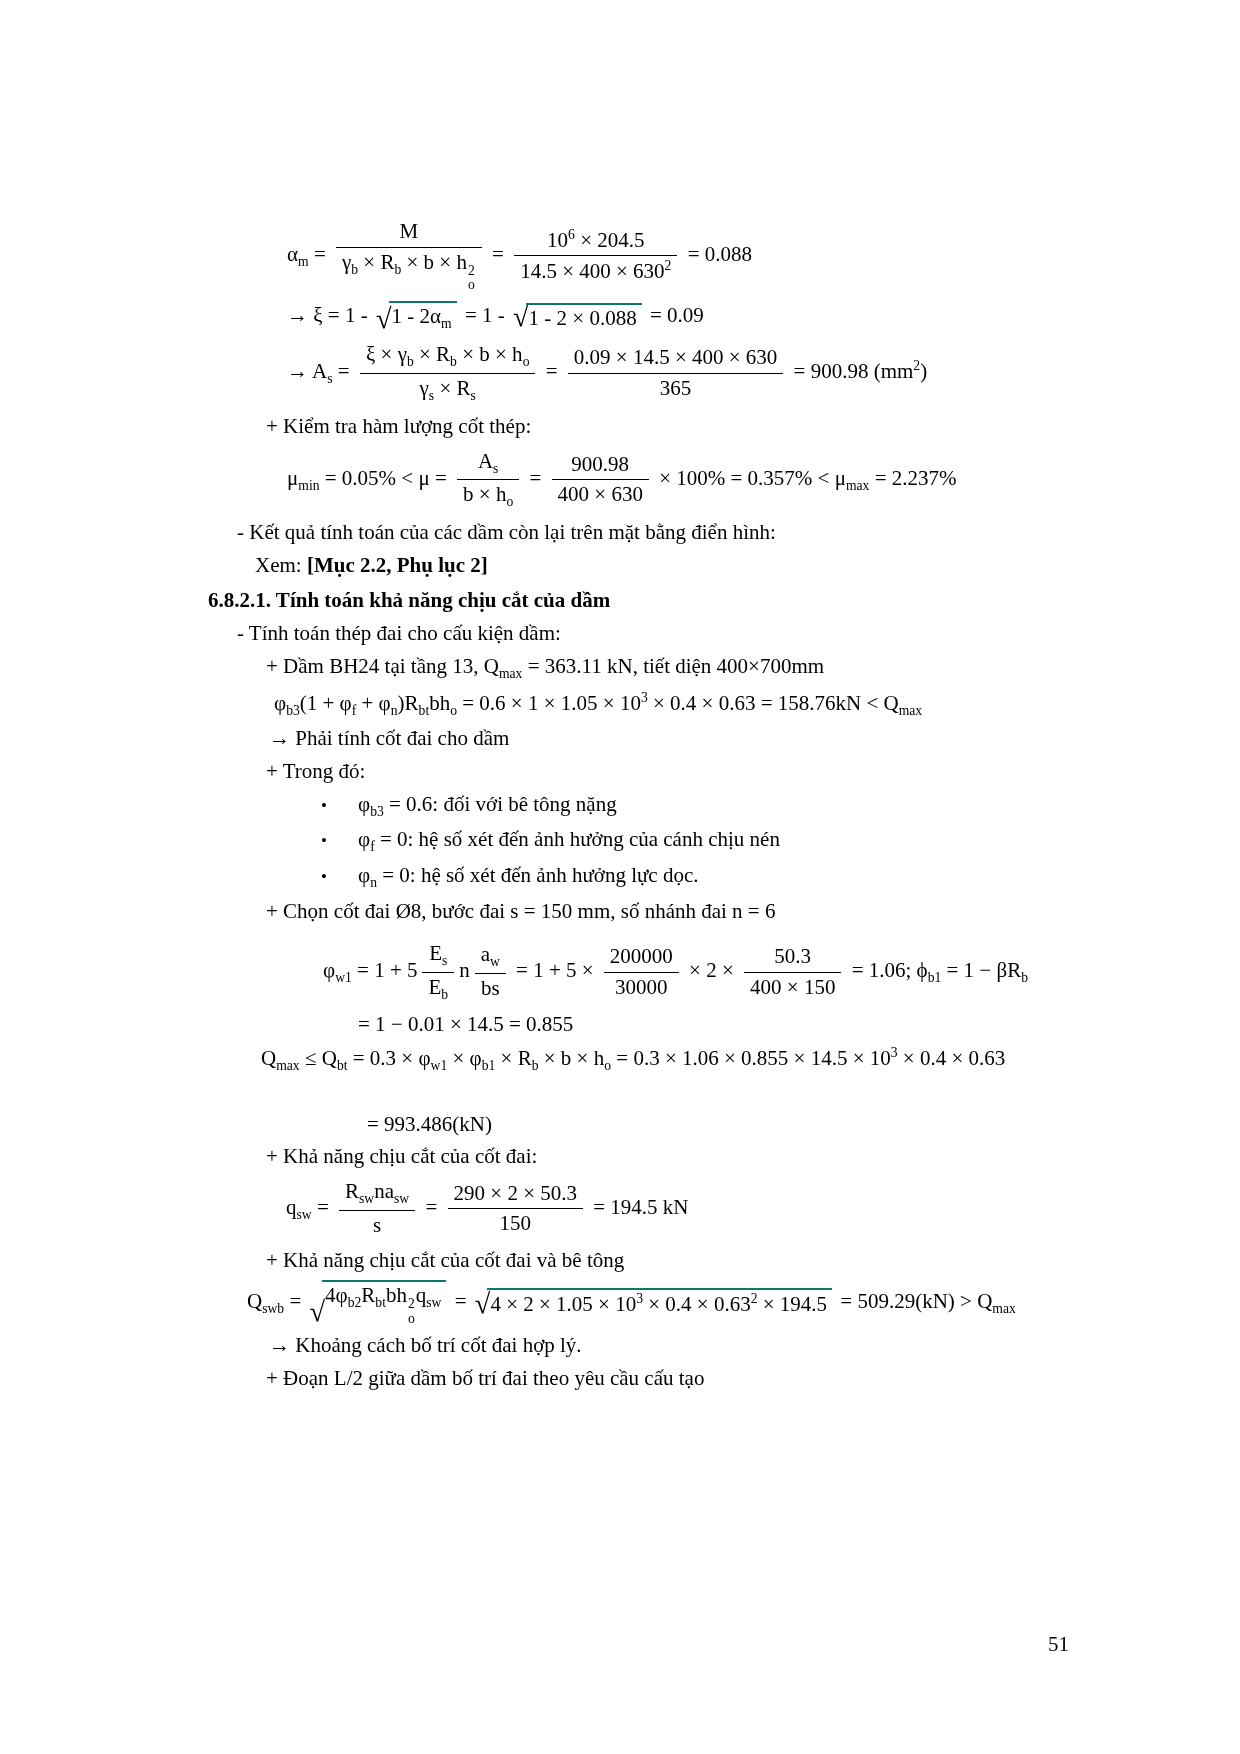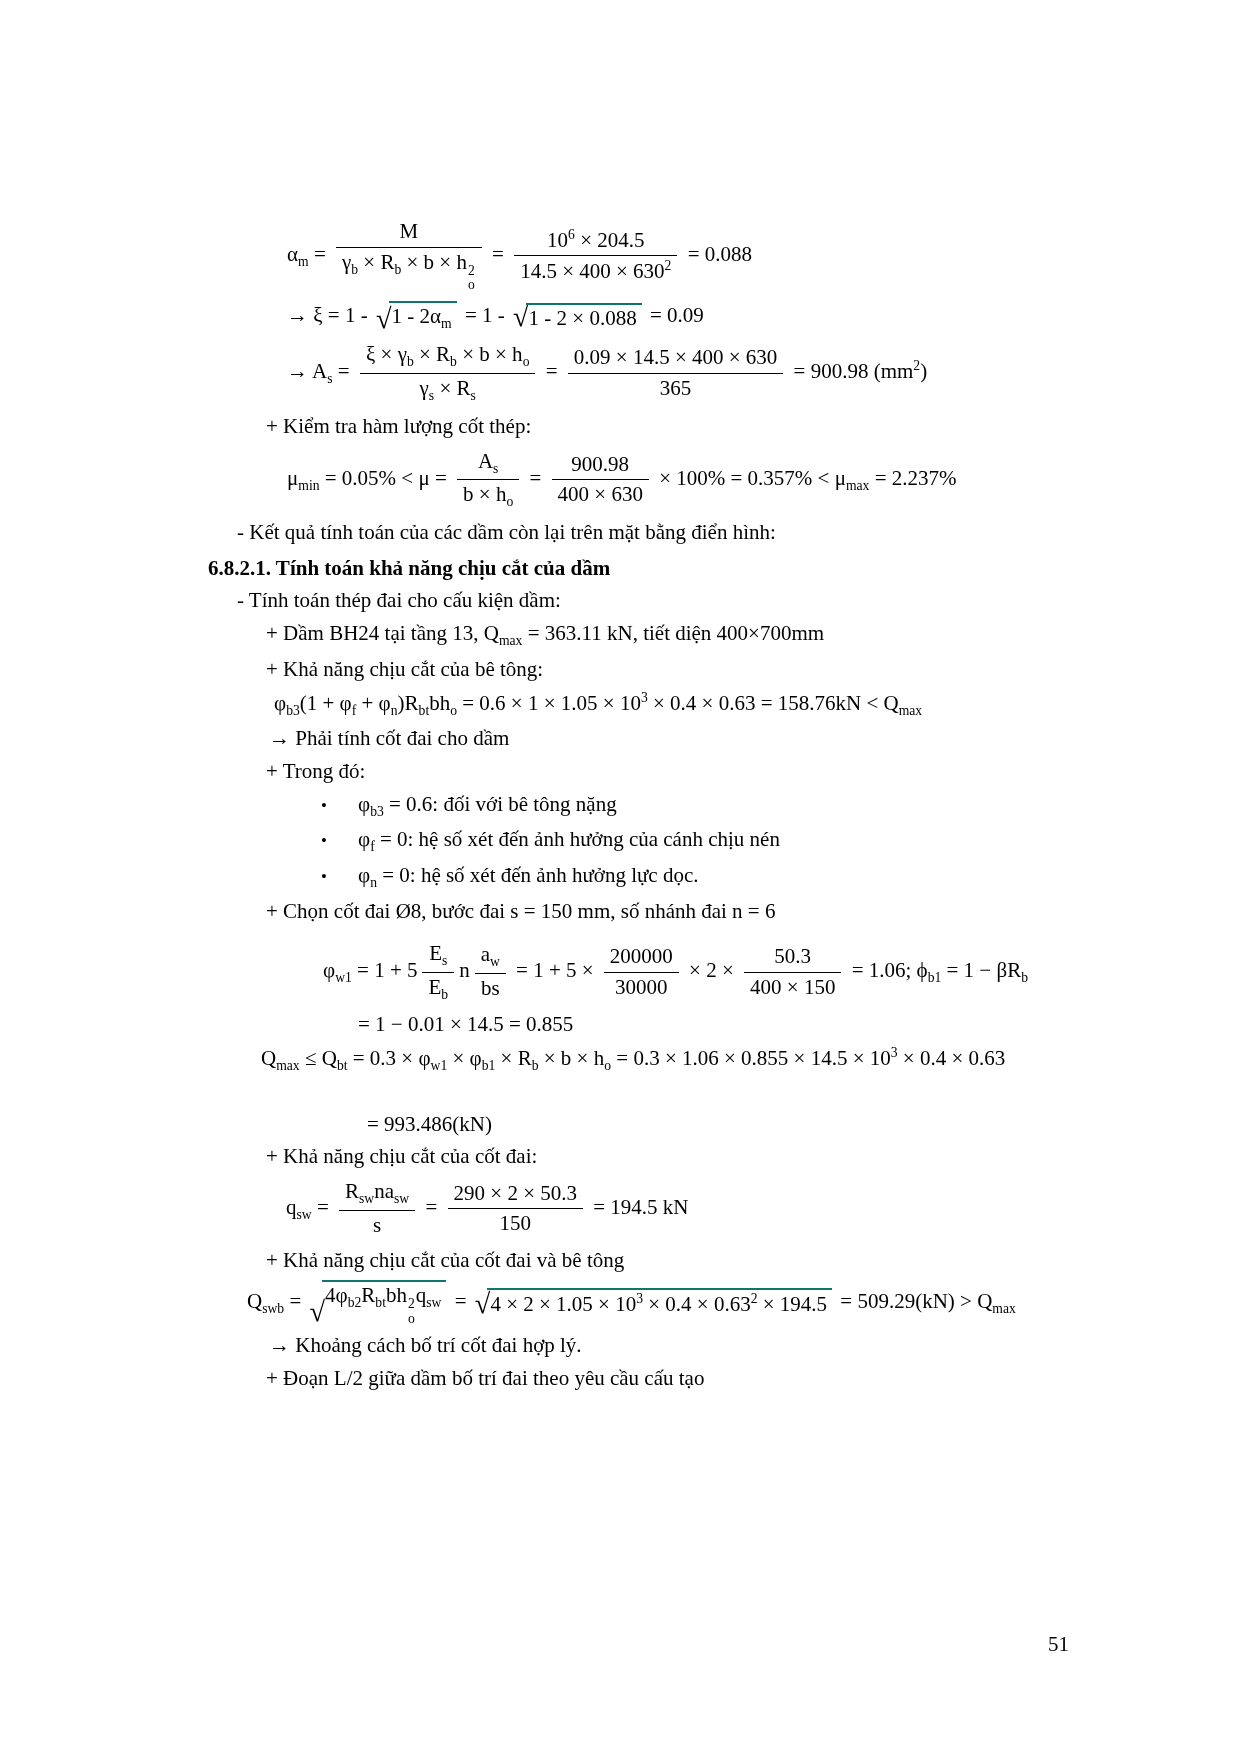--- a/index.html
+++ b/index.html
@@ -51,24 +51,24 @@
           <span class="rad">√</span>
           <span class="vinc"><span class="tk">1 - 2α</span><sub class="sb">m</sub></span>
         </span><span class="tk"> = 1 - </span><span class="sqrt">
           <span class="rad">√</span>
           <span class="vinc"><span class="tk">1 - 2 × 0.088</span></span>
         </span><span class="tk"> = 0.09</span></div>
       <div class="line fm-a"><span class="tk">→ A</span><sub class="sb">s</sub><span class="tk"> = </span><span class="frac"><span class="num"><span class="tk">ξ × γ</span><sub class="sb">b</sub><span class="tk"> × R</span><sub class="sb">b</sub><span class="tk"> × b × h</span><sub class="sb">o</sub></span><span class="den"><span class="tk">γ</span><sub class="sb">s</sub><span class="tk"> × R</span><sub class="sb">s</sub></span></span><span class="tk"> = </span><span class="frac"><span class="num"><span class="tk">0.09 × 14.5 × 400 × 630</span></span><span class="den"><span class="tk">365</span></span></span><span class="tk"> = 900.98 (mm</span><sup class="sp">2</sup><span class="tk">)</span></div>
       <div class="line plus"><span class="tk">+ Kiểm tra hàm lượng cốt thép:</span></div>
       <div class="line fm-a"><span class="tk">μ</span><sub class="sb">min</sub><span class="tk"> = 0.05% &lt; μ = </span><span class="frac"><span class="num"><span class="tk">A</span><sub class="sb">s</sub></span><span class="den"><span class="tk">b × h</span><sub class="sb">o</sub></span></span><span class="tk"> = </span><span class="frac"><span class="num"><span class="tk">900.98</span></span><span class="den"><span class="tk">400 × 630</span></span></span><span class="tk"> × 100% = 0.357% &lt; μ</span><sub class="sb">max</sub><span class="tk"> = 2.237%</span></div>
       <div class="line dash"><span class="tk">- Kết quả tính toán của các dầm còn lại trên mặt bằng điển hình:</span></div>
+      <div class="line xem"><span class="tk">Xem: </span><span class="bd">[Mục 2.2, Phụ lục 2]</span></div>
       <div class="line heading"><span class="tk">6.8.2.1. Tính toán khả năng chịu cắt của dầm</span></div>
       <div class="line dash"><span class="tk">- Tính toán thép đai cho cấu kiện dầm:</span></div>
       <div class="line plus"><span class="tk">+ Dầm BH24 tại tầng 13, Q</span><sub class="sb">max</sub><span class="tk"> = 363.11 kN, tiết diện 400×700mm</span></div>
-      <div class="line plus"><span class="tk">+ Khả năng chịu cắt của bê tông:</span></div>
       <div class="line fm-b"><span class="tk">φ</span><sub class="sb">b3</sub><span class="tk">(1 + φ</span><sub class="sb">f</sub><span class="tk"> + φ</span><sub class="sb">n</sub><span class="tk">)R</span><sub class="sb">bt</sub><span class="tk">bh</span><sub class="sb">o</sub><span class="tk"> = 0.6 × 1 × 1.05 × 10</span><sup class="sp">3</sup><span class="tk"> × 0.4 × 0.63 = 158.76kN &lt; Q</span><sub class="sb">max</sub></div>
       <div class="line arrow"><span class="tk">→  Phải tính cốt đai cho dầm</span></div>
       <div class="line plus"><span class="tk">+ Trong đó:</span></div>
       <div class="line bullet"><span class="bmark">•</span><span class="tk">φ</span><sub class="sb">b3</sub><span class="tk"> = 0.6: đối với bê tông nặng</span></div>
       <div class="line bullet"><span class="bmark">•</span><span class="tk">φ</span><sub class="sb">f</sub><span class="tk"> = 0: hệ số xét đến ảnh hưởng của cánh chịu nén</span></div>
       <div class="line bullet"><span class="bmark">•</span><span class="tk">φ</span><sub class="sb">n</sub><span class="tk"> = 0: hệ số xét đến ảnh hưởng lực dọc.</span></div>
       <div class="line plus"><span class="tk">+ Chọn cốt đai  Ø8, bước đai s = 150 mm, số nhánh đai n = 6</span></div>
       <div class="line fm-w"><span class="tk">φ</span><sub class="sb">w1</sub><span class="tk"> = 1 + 5</span><span class="frac"><span class="num"><span class="tk">E</span><sub class="sb">s</sub></span><span class="den"><span class="tk">E</span><sub class="sb">b</sub></span></span><span class="tk">n</span><span class="frac"><span class="num"><span class="tk">a</span><sub class="sb">w</sub></span><span class="den"><span class="tk">bs</span></span></span><span class="tk"> = 1 + 5 × </span><span class="frac"><span class="num"><span class="tk">200000</span></span><span class="den"><span class="tk">30000</span></span></span><span class="tk"> × 2 × </span><span class="frac"><span class="num"><span class="tk">50.3</span></span><span class="den"><span class="tk">400 × 150</span></span></span><span class="tk"> = 1.06; ϕ</span><sub class="sb">b1</sub><span class="tk"> = 1 − βR</span><sub class="sb">b</sub></div>
       <div class="line cont1"><span class="tk">= 1 − 0.01 × 14.5 = 0.855</span></div>
       <div class="line fm-q"><span class="tk">Q</span><sub class="sb">max</sub><span class="tk"> ≤ Q</span><sub class="sb">bt</sub><span class="tk"> = 0.3 × φ</span><sub class="sb">w1</sub><span class="tk"> × φ</span><sub class="sb">b1</sub><span class="tk"> × R</span><sub class="sb">b</sub><span class="tk"> × b × h</span><sub class="sb">o</sub><span class="tk"> = 0.3 × 1.06 × 0.855 × 14.5 × 10</span><sup class="sp">3</sup><span class="tk"> × 0.4 × 0.63</span></div>

